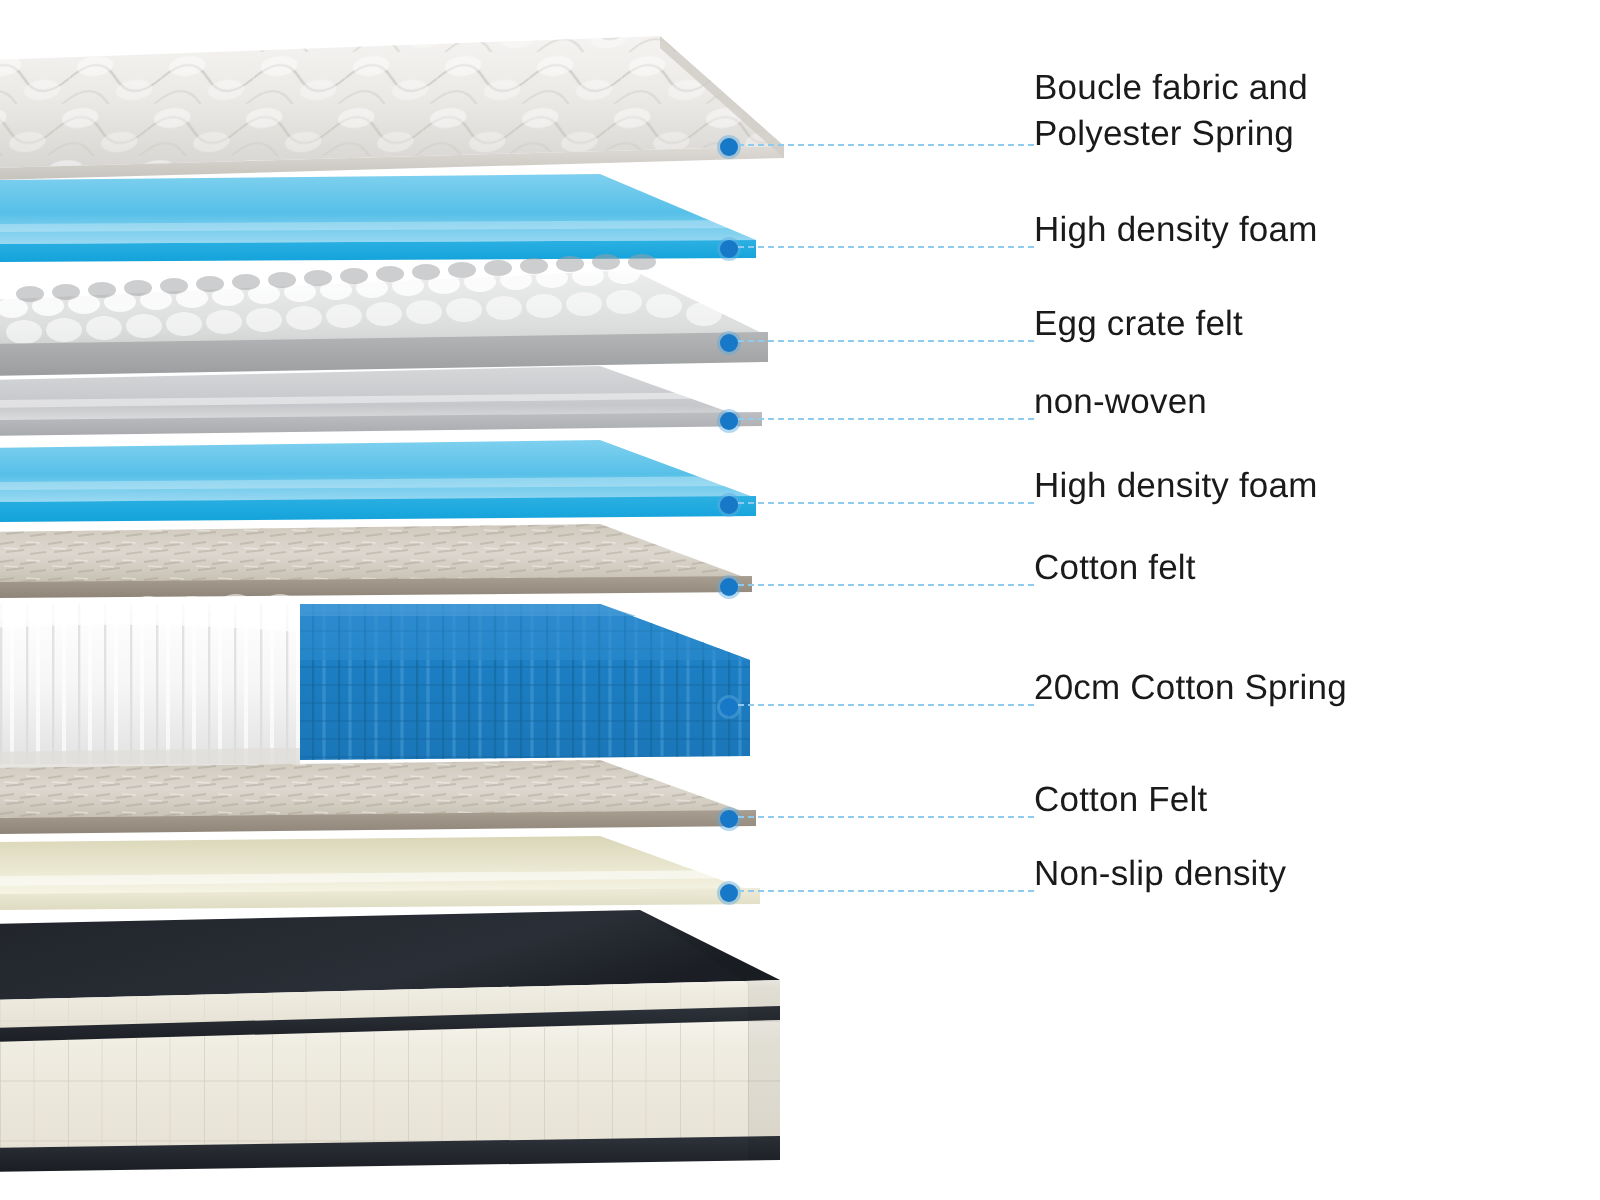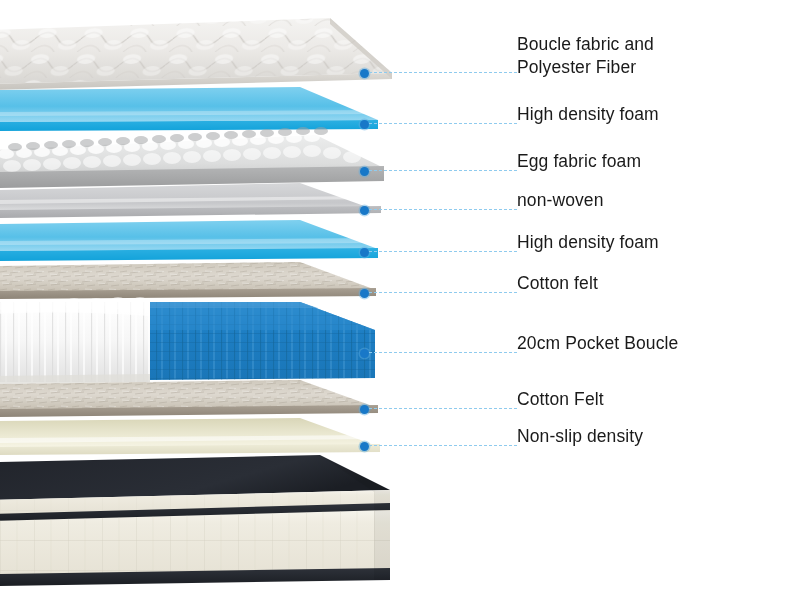--- a/index.html
+++ b/index.html
@@ -367,33 +367,33 @@
       </g>
     </svg>
   </div>
 
   <div class="labels">
 
     <div class="label-row" style="top:75px;">
       <span class="dot"></span>
       <span class="leader" style="width:148px;"></span>
       <span class="label-text two-line">Boucle fabric and
-Polyester Fiber</span>
+Polyester Spring</span>
     </div>
 
     <div class="label-row" style="top:126px;">
       <span class="dot"></span>
       <span class="leader" style="width:148px;"></span>
       <span class="label-text">High density foam</span>
     </div>
 
     <div class="label-row" style="top:173px;">
       <span class="dot"></span>
       <span class="leader" style="width:148px;"></span>
-      <span class="label-text">Egg fabric foam</span>
+      <span class="label-text">Egg crate felt</span>
     </div>
 
     <div class="label-row" style="top:212px;">
       <span class="dot"></span>
       <span class="leader" style="width:148px;"></span>
       <span class="label-text">non-woven</span>
     </div>
 
     <div class="label-row" style="top:254px;">
       <span class="dot"></span>
@@ -403,21 +403,21 @@
 
     <div class="label-row" style="top:295px;">
       <span class="dot"></span>
       <span class="leader" style="width:148px;"></span>
       <span class="label-text">Cotton felt</span>
     </div>
 
     <div class="label-row" style="top:355px;">
       <span class="dot"></span>
       <span class="leader" style="width:148px;"></span>
-      <span class="label-text">20cm Pocket Boucle</span>
+      <span class="label-text">20cm Cotton Spring</span>
     </div>
 
     <div class="label-row" style="top:411px;">
       <span class="dot"></span>
       <span class="leader" style="width:148px;"></span>
       <span class="label-text">Cotton Felt</span>
     </div>
 
     <div class="label-row" style="top:448px;">
       <span class="dot"></span>

